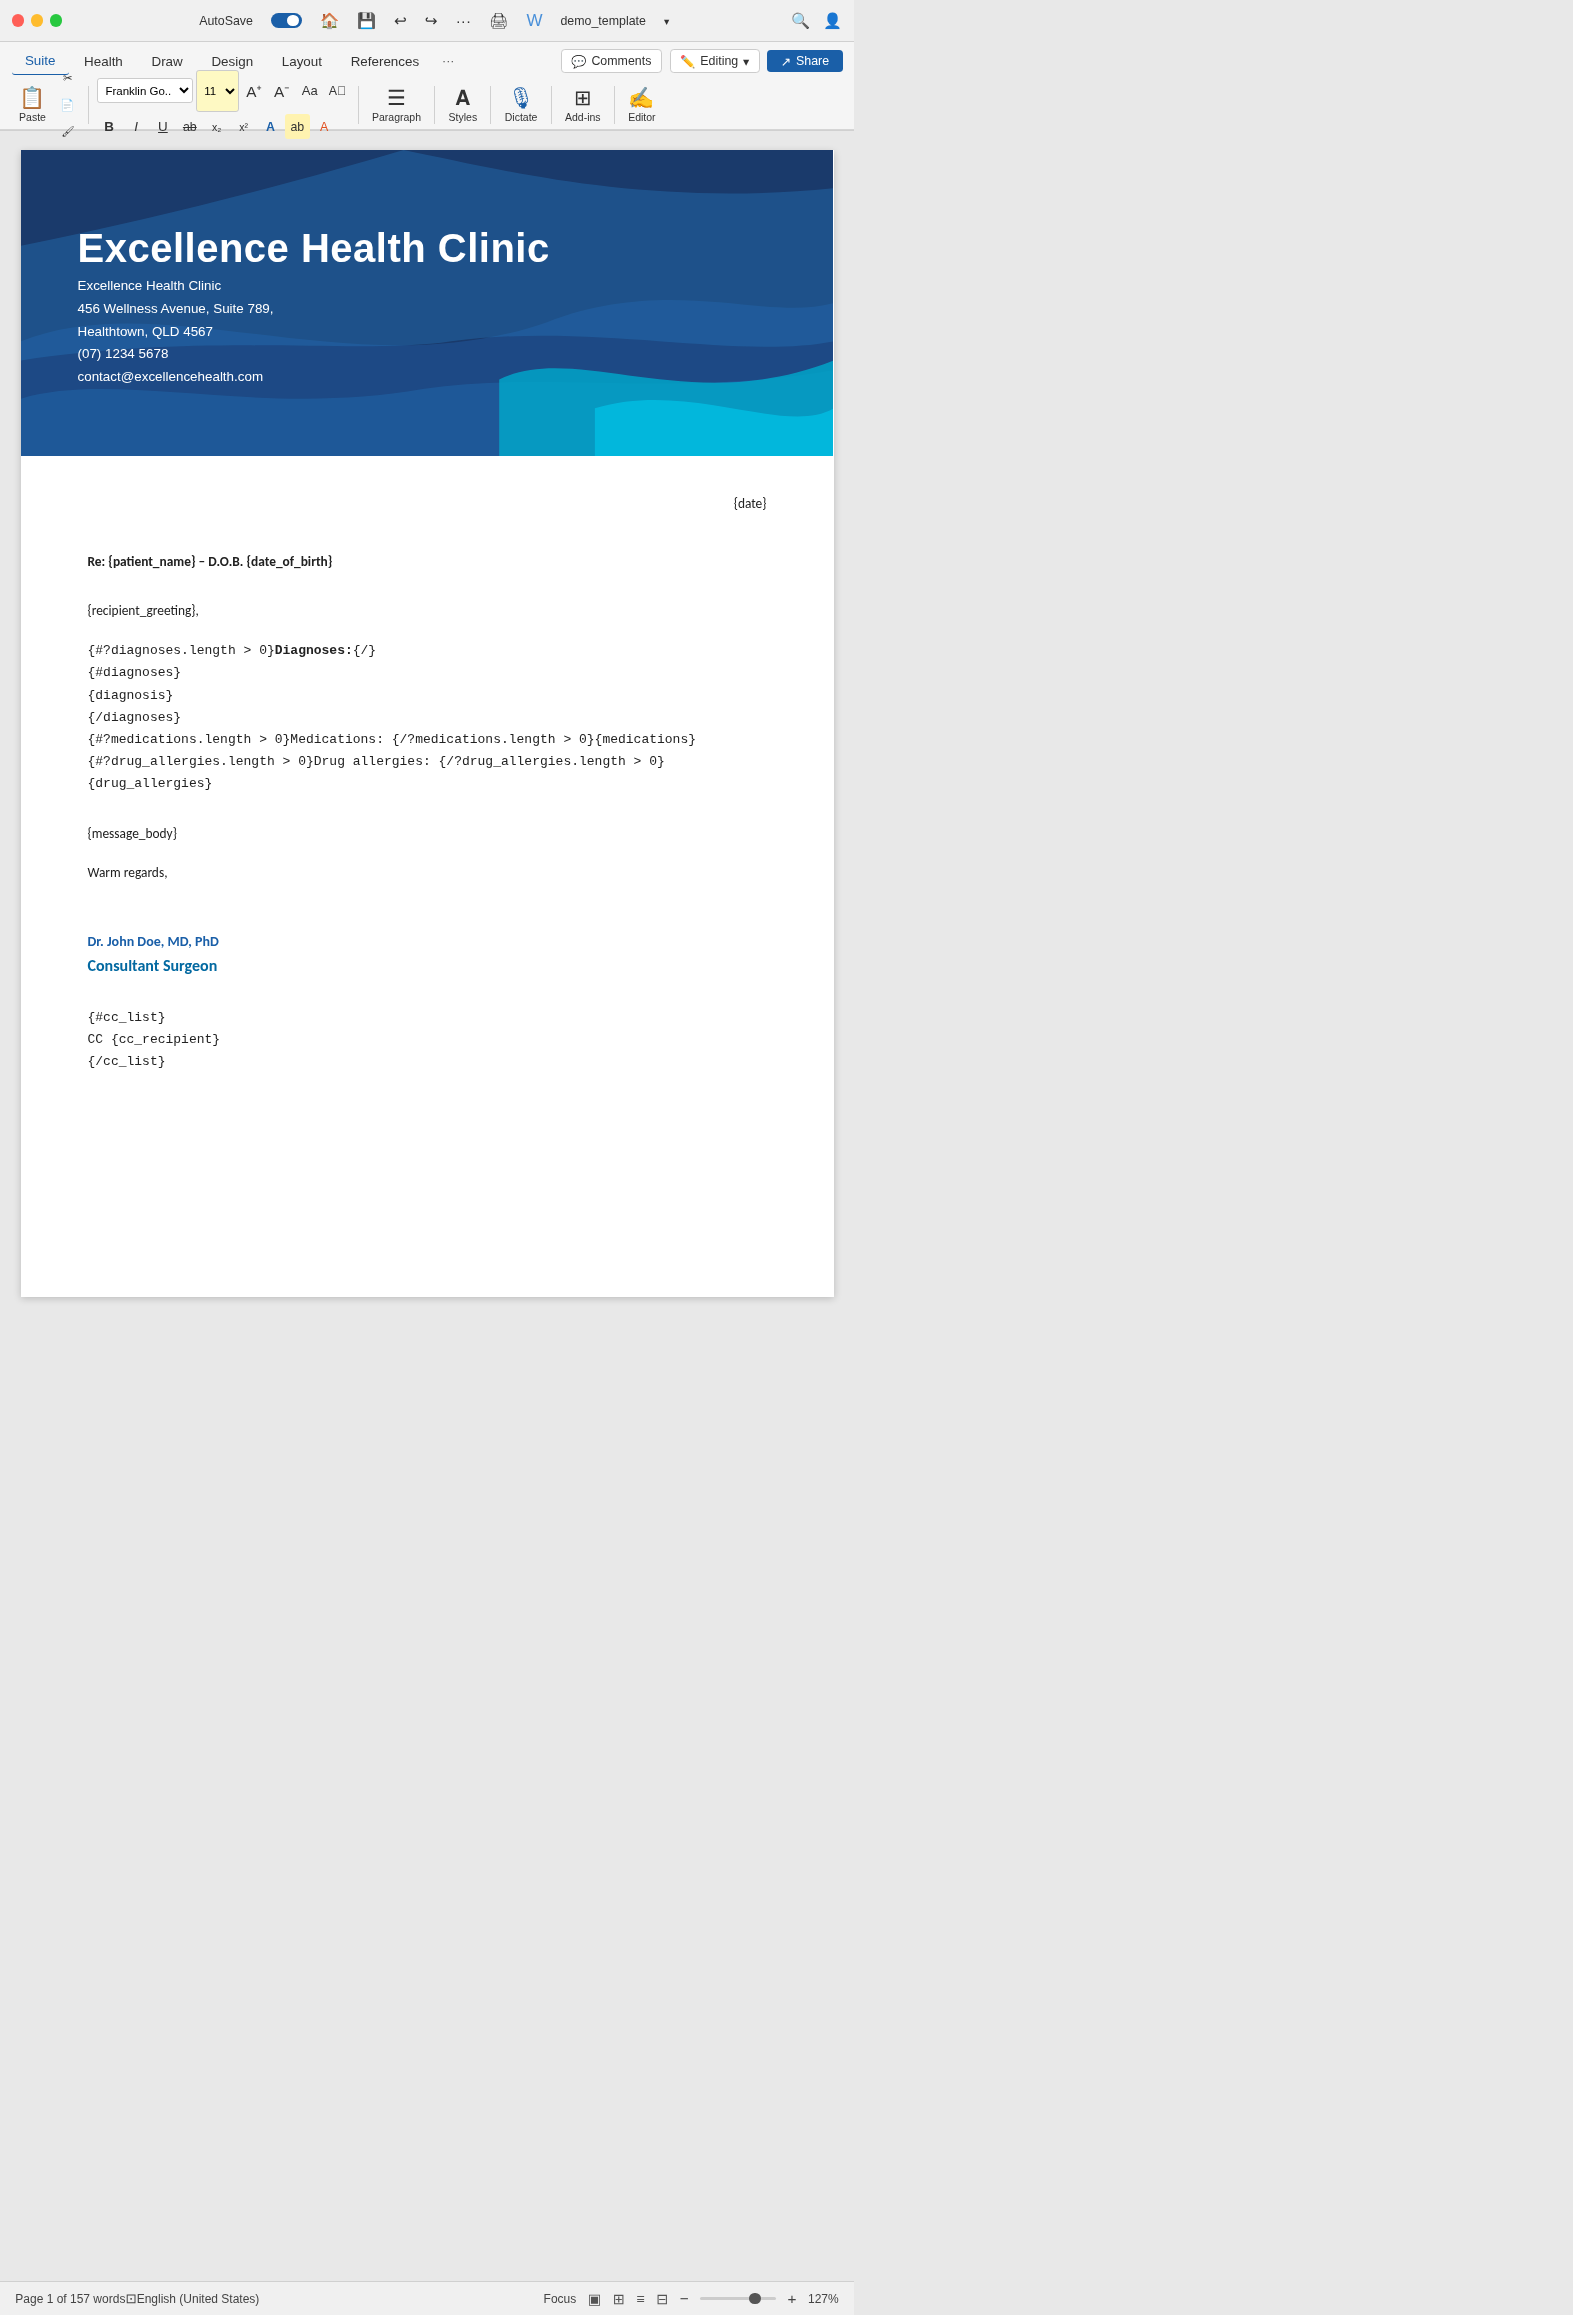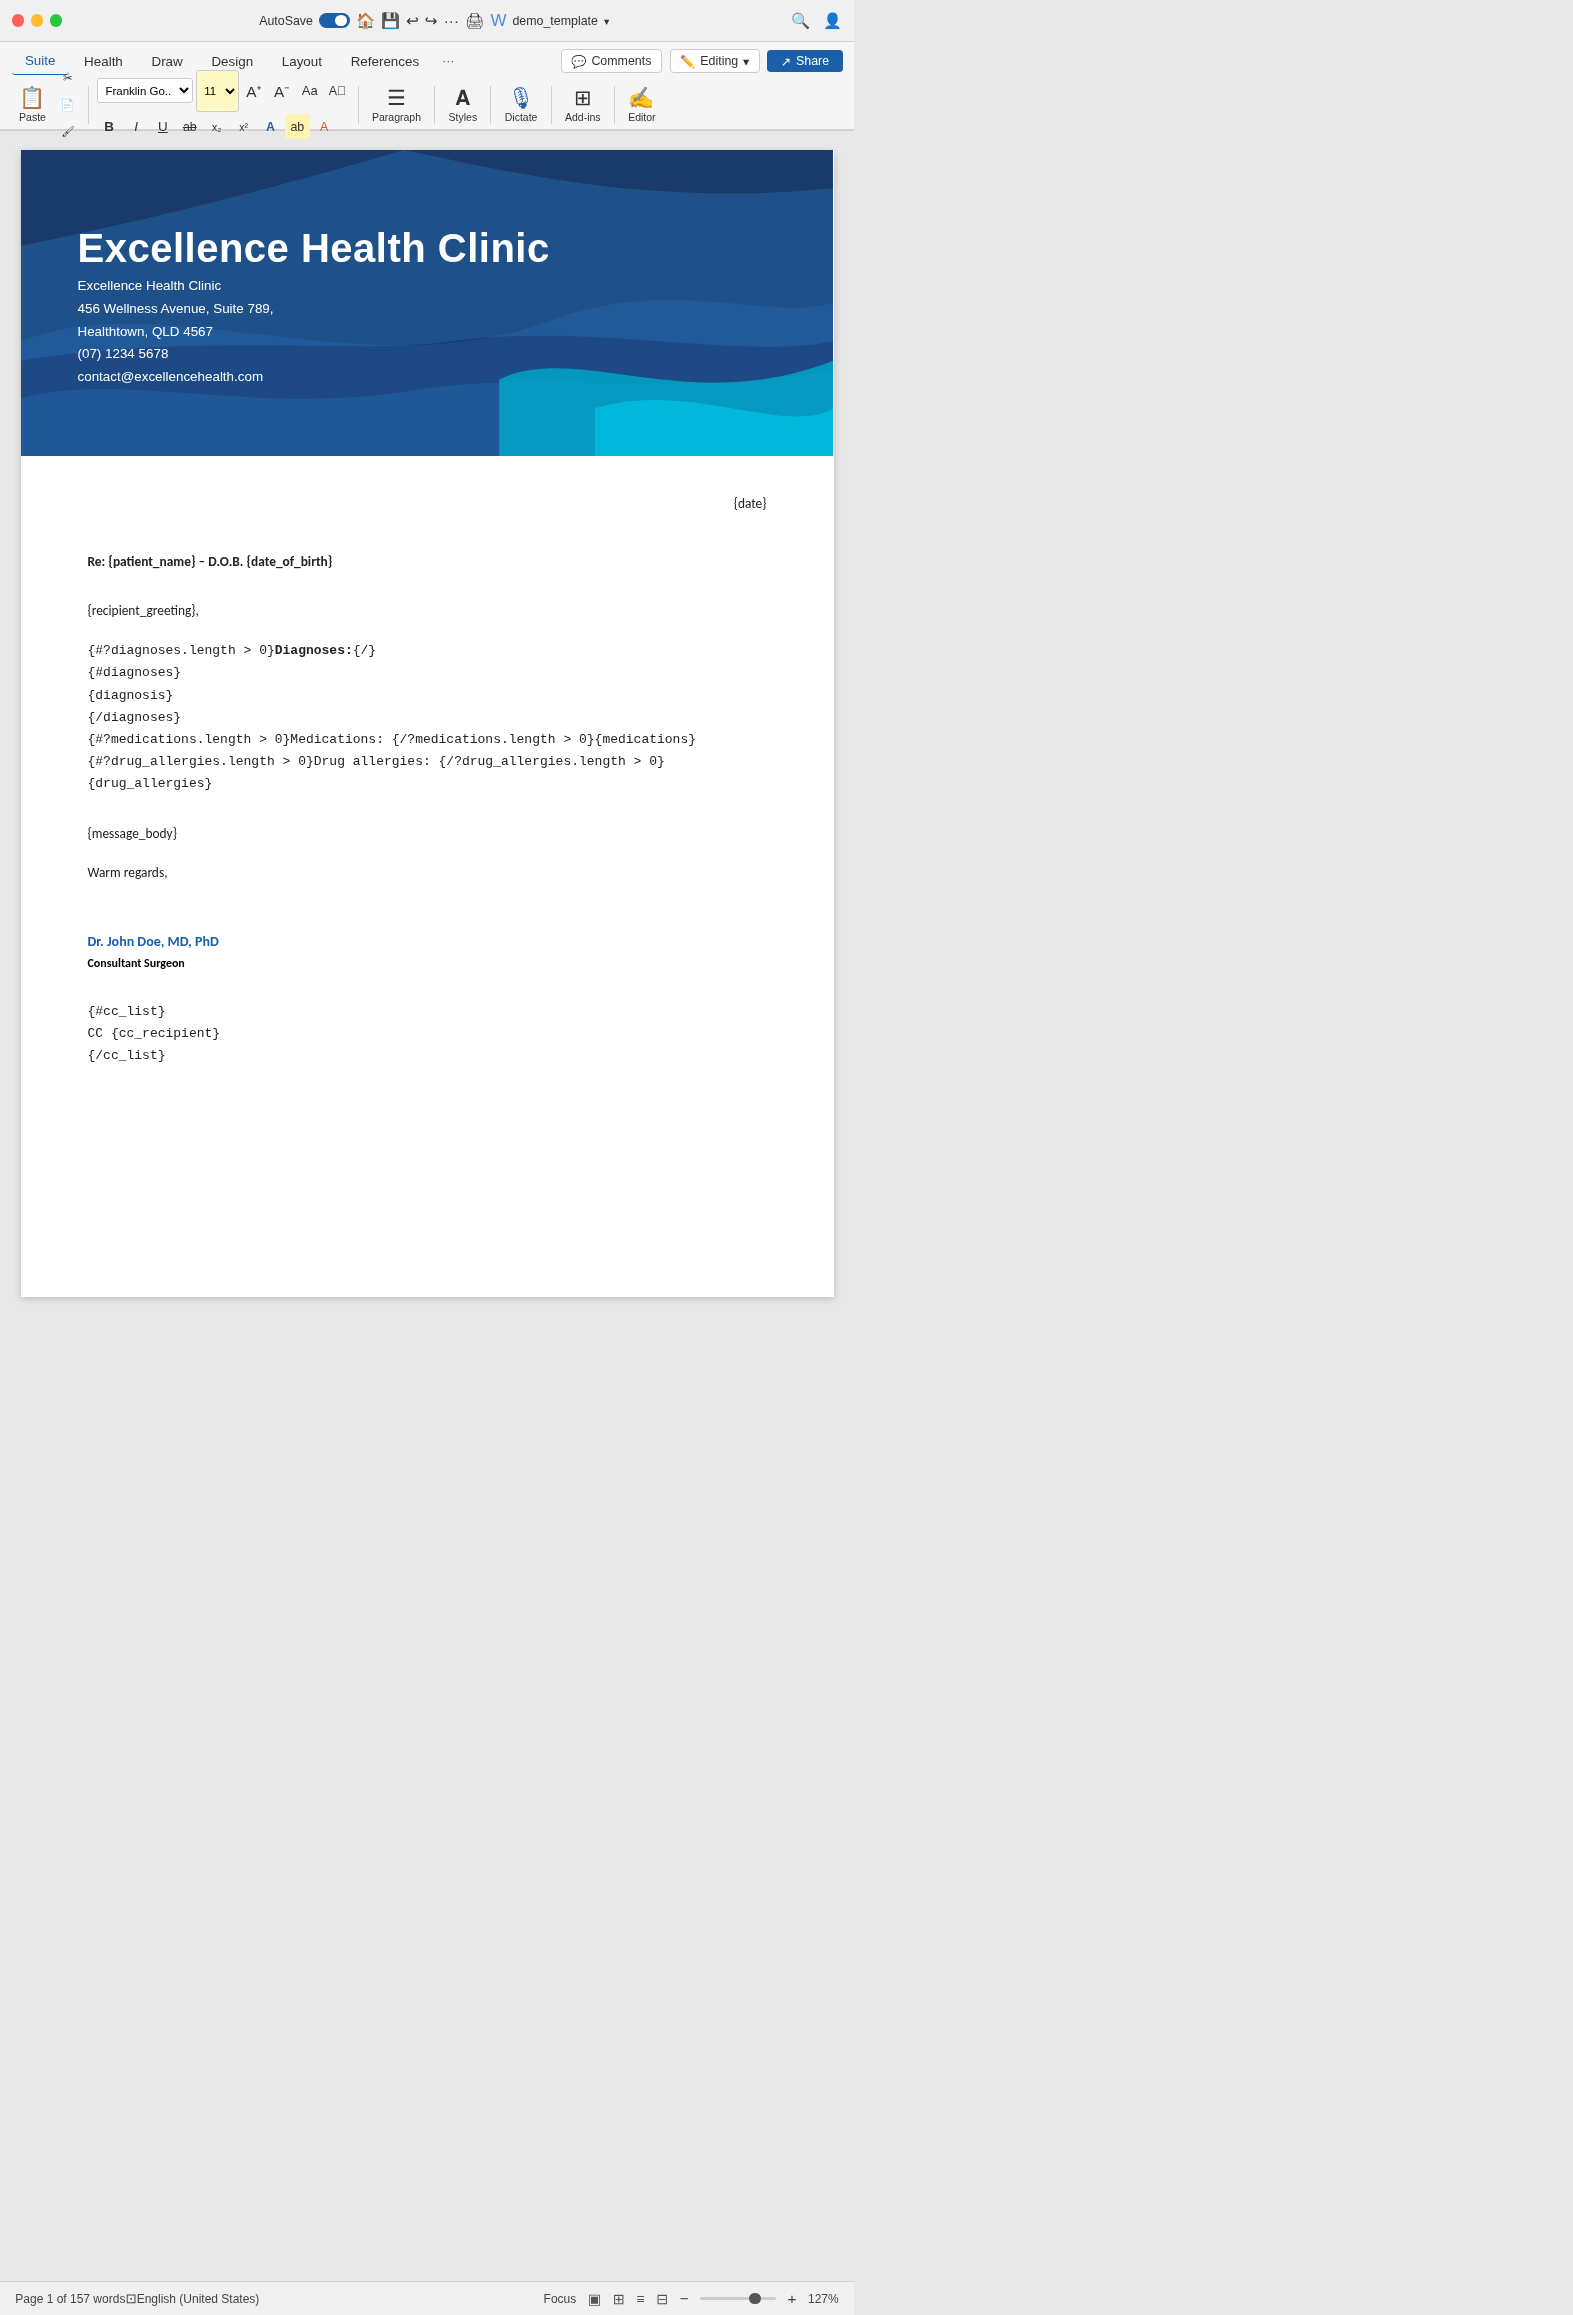--- a/index.html
+++ b/index.html
@@ -31,21 +31,21 @@
       border-radius: 50%;
     }
     .tl-red { background: #ff5f57; }
     .tl-yellow { background: #febc2e; }
     .tl-green { background: #28c840; }
     .titlebar-center {
       flex: 1;
       display: flex;
       align-items: center;
       justify-content: center;
-      gap: 6px;
+      gap: 18px;
       font-size: 12.4px;
       color: #333;
     }
     .titlebar-right {
       display: flex;
       gap: 13.4px;
     }
     .titlebar-icon {
       font-size: 15.3px;
       color: #555;
@@ -307,23 +307,23 @@
     .warm-regards {
       margin-bottom: 48px;
     }
     .signature-name {
       color: #1a5fa8;
       font-weight: bold;
       font-size: 14px;
       margin-bottom: 1.9px;
     }
     .signature-title {
-      color: #000000;
+      color: #0369a1;
       font-weight: bold;
-      font-size: 12px;
+      font-size: 16px;
       margin-bottom: 29px;
     }
     .cc-block {
       font-size: 13px;
       font-family: 'Courier New', monospace;
       line-height: 1.7;
     }
 
     
     .statusbar {

